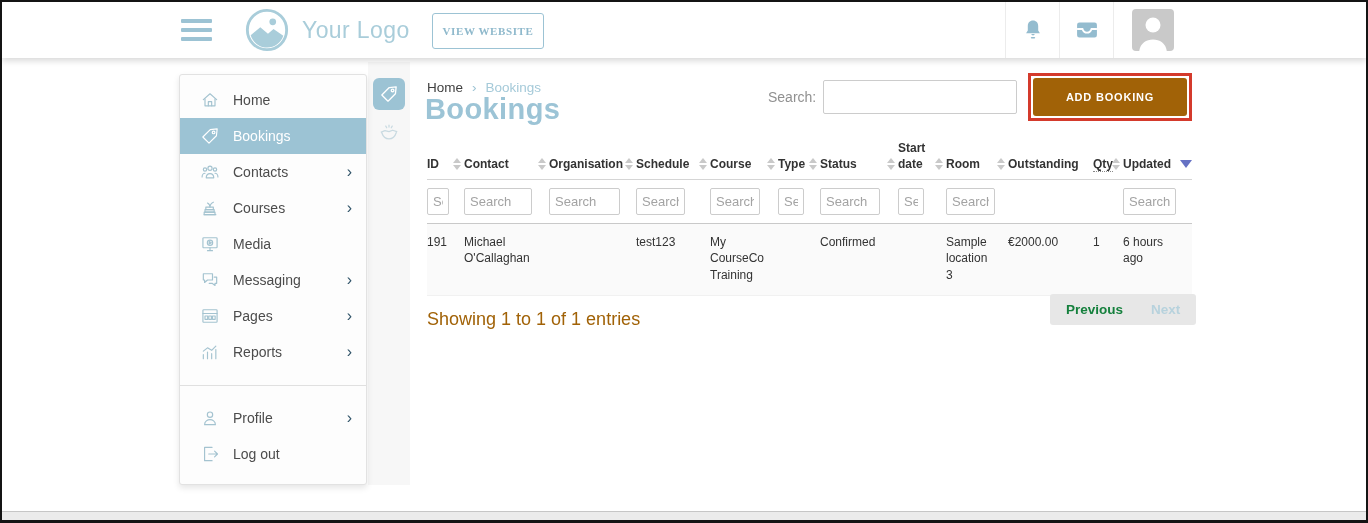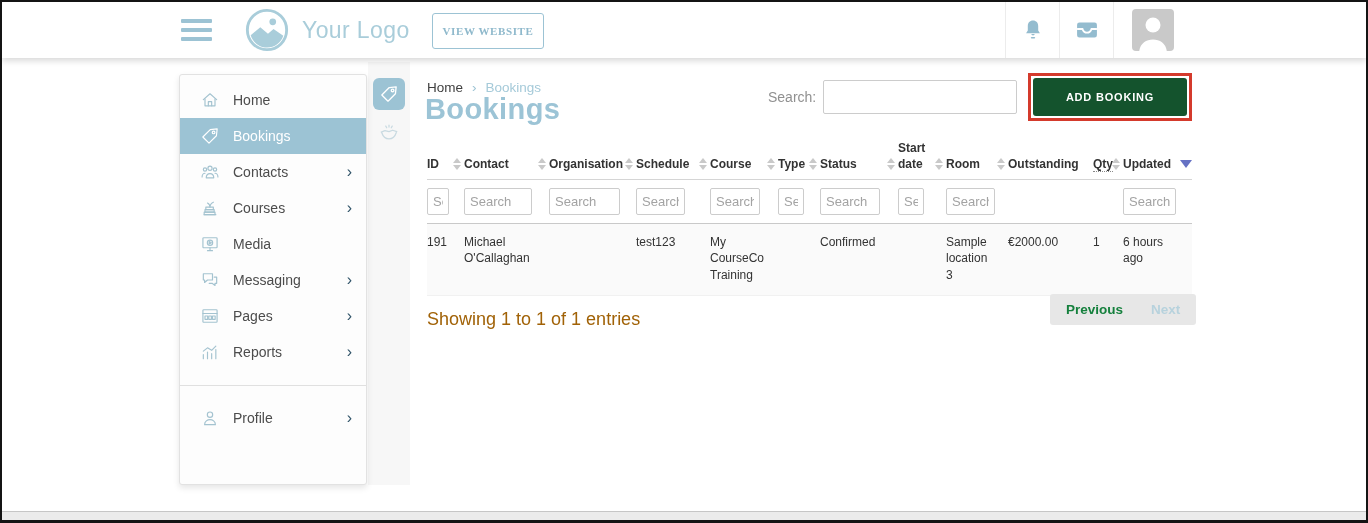--- a/index.html
+++ b/index.html
@@ -50,21 +50,21 @@
   .crumb-sep { color:#9cc3d4; padding:0 9px; }
   .crumb-cur { color:#a5cad9; cursor:pointer; }
   .title { position:absolute; left:423px; top:91px; font-size:29px; font-weight:bold;
          color:#9cc4d6; letter-spacing:.4px; }
   .search-label { position:absolute; left:766px; top:87px; font-size:14px; color:#909090; }
   .search-input { position:absolute; left:821px; top:78px; width:194px; height:34px;
          border:1px solid #ccc; border-radius:2px; padding:0 8px; font-size:13px;
          font-family:"Liberation Sans",sans-serif; color:#444; }
   .red-box { position:absolute; left:1026px; top:71px; width:164px; height:48px;
          border:3px solid #d43a2c; display:flex; padding:2px; background:#fff; }
-  .add-btn { flex:1; background:#14532d; border:none; border-radius:3px; color:#fff;
+  .add-btn { flex:1; background:#a16207; border:none; border-radius:3px; color:#fff;
          font-family:"Liberation Sans",sans-serif; font-size:11px; font-weight:bold;
          letter-spacing:.8px; cursor:pointer; }
 
   
   table.grid { position:absolute; left:425px; top:139px; width:765px; border-collapse:collapse; table-layout:fixed; }
   .grid th { text-align:left; font-size:12px; font-weight:bold; color:#333; vertical-align:bottom;
          padding:0 8px 7px 0; border-bottom:1px solid #d5d5d5; position:relative;
          line-height:1.3; white-space:nowrap; cursor:pointer;margin-top:28px; }
   .grid th.wrap { white-space:normal; }
   .sort { position:absolute; right:3px; bottom:9px; display:flex; flex-direction:column; gap:2px; }
@@ -231,20 +231,27 @@
     <div class="sb-divider"></div>
     <div class="sb-group2">
       <div class="sb-item">
         <svg viewBox="0 0 24 24">
           <circle cx="12" cy="8" r="3.2"></circle>
             <path d="M5.5 20c0-4 3.5-6 6.5-6s6.5 2 6.5 6z"></path>
         </svg>
         <span>Profile</span>
         <span class="sb-chevron">›</span>
       </div>
+      <div class="sb-item">
+        <svg viewBox="0 0 24 24">
+          <path d="M14.5 4H5.5v16h9"></path>
+            <path d="M10.5 12H21M17.5 8.5L21 12l-3.5 3.5"></path>
+        </svg>
+        <span>Log out</span>
+      </div>
     </div>
   </nav>
 
   <div class="crumbs">
     <span class="crumb-home">Home</span><span class="crumb-sep">›</span><span class="crumb-cur">Bookings</span>
   </div>
   <h1 class="title">Bookings</h1>
 
   <span class="search-label">Search:</span>
   <input class="search-input" type="text" value="" style="">

